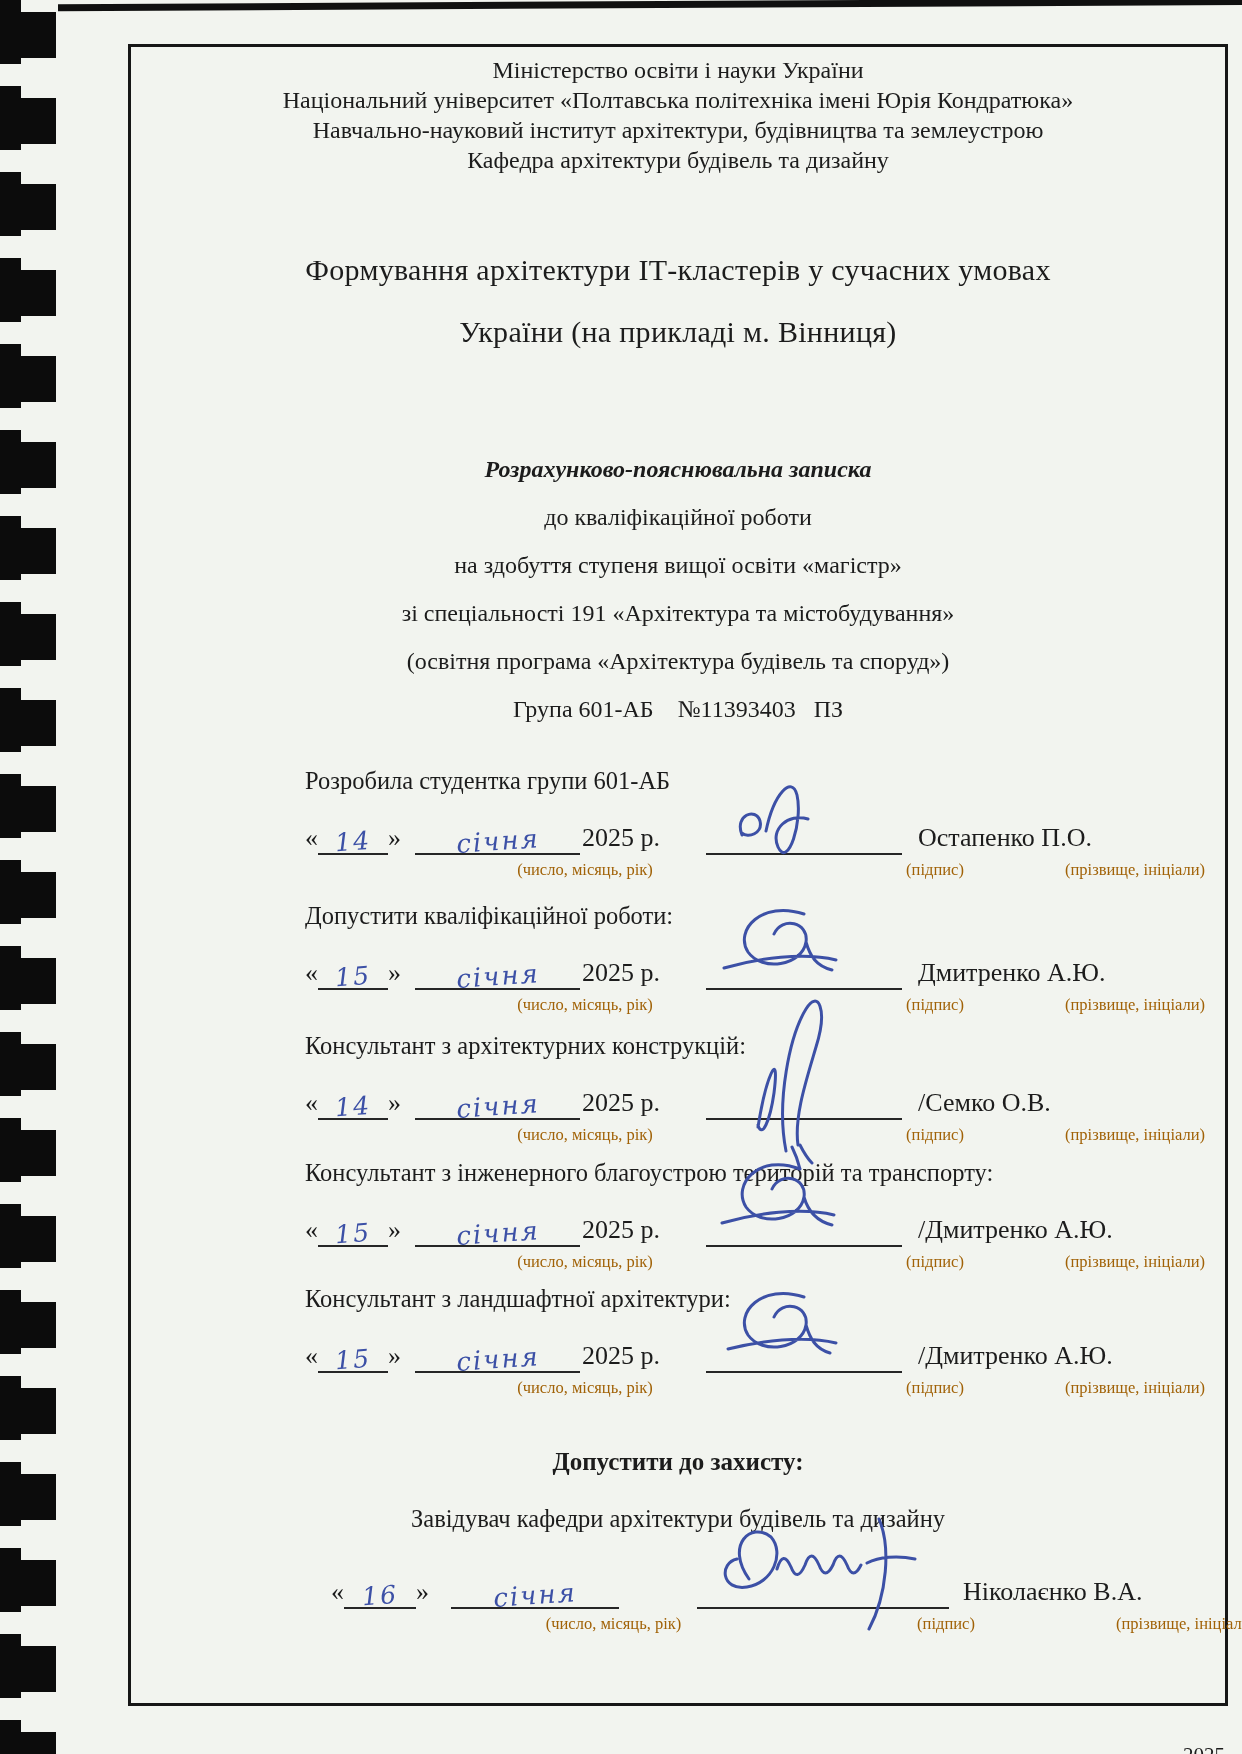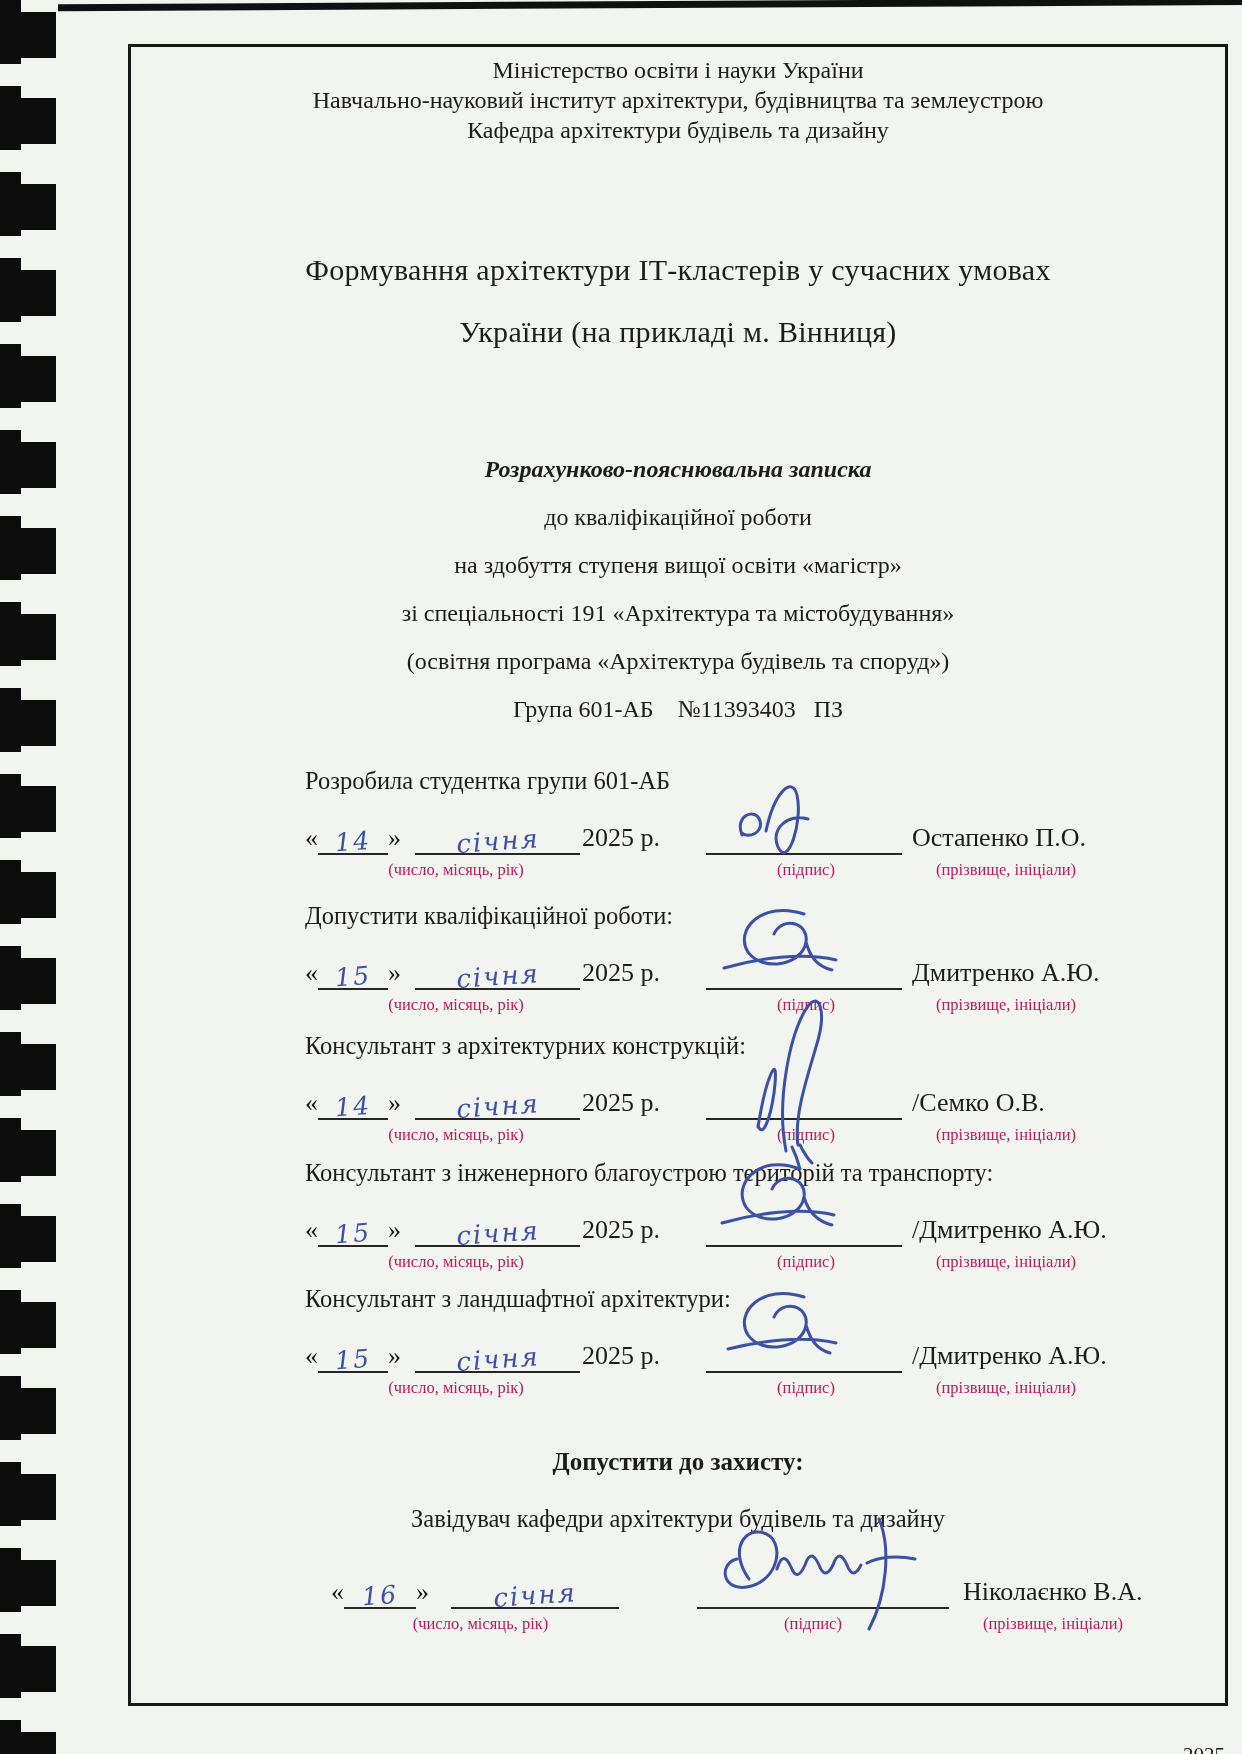--- a/index.html
+++ b/index.html
@@ -32,31 +32,31 @@
   .role { font-size:24.5px; line-height:32px; margin-bottom:12px; }
 
   .sig-row { display:flex; align-items:flex-end; height:46px; font-size:26px; }
   .q { padding-bottom:2px; }
   .blank { border-bottom:2px solid #262626; height:40px;
     display:flex; align-items:flex-end; justify-content:center; box-sizing:border-box; }
   .blank.day { width:70px; }
   .blank.month { width:165px; margin-left:14px; }
   .year { margin-left:2px; padding-bottom:2px; }
   .blank.sign { width:196px; margin-left:46px; position:relative; overflow:visible; }
-  .name { margin-left:10px; padding-bottom:2px; white-space:nowrap; }
+  .name { margin-left:16px; padding-bottom:2px; white-space:nowrap; }
 
   .hand { font-family:"DejaVu Serif", serif; font-style:italic; color:#3c50a6;
     display:inline-block; transform:rotate(-4deg) translateY(3px); letter-spacing:2px; }
   .hand.day-h { font-size:25px; }
   .hand.month-h { font-size:26px; }
 
   .ink { position:absolute; left:50%; transform:translateX(-50%); bottom:-10px; overflow:visible; }
   .ink path { fill:none; stroke-width:3; stroke-linecap:round; }
 
-  .cap-row { display:flex; margin-top:5px; font-size:16.5px; color:#be185d; }
+  .cap-row { display:flex; margin-top:5px; font-size:16.5px; color:#a16207;justify-content:flex-end; }
   .cap { text-align:center; white-space:nowrap; }
   .cap.c1 { margin-left:36px; width:230px; }
   .cap.c2 { margin-left:190px; width:90px; }
   .cap.c3 { margin-left:55px; width:200px; }
 
   .approval-heading { top:1401px; font-size:25px; font-weight:bold; }
   .approval-role { top:1458px; font-size:24.5px; }
   .approval-block { position:absolute; left:200px; top:1516px; width:960px; }
   .approval-block .blank.day { width:72px; }
   .approval-block .blank.month { width:168px; margin-left:22px; }
@@ -73,20 +73,21 @@
 
 <div class="page">
   <div class="scan-top-edge"></div>
   <div class="comb-spine"></div>
   <div class="comb-teeth"></div>
 
   <div class="frame">
 
     <div class="abs center header">
       <div>Міністерство освіти і науки України</div>
+      <div>Національний університет «Полтавська політехніка імені Юрія  Кондратюка»</div>
       <div>Навчально-науковий інститут архітектури, будівництва та землеустрою</div>
       <div>Кафедра архітектури будівель та дизайну</div>
     </div>
 
     <div class="abs center title-block">
       <div>Формування архітектури ІТ-кластерів у сучасних умовах</div>
       <div>України (на прикладі м. Вінниця)</div>
     </div>
 
     <div class="abs center docinfo">

